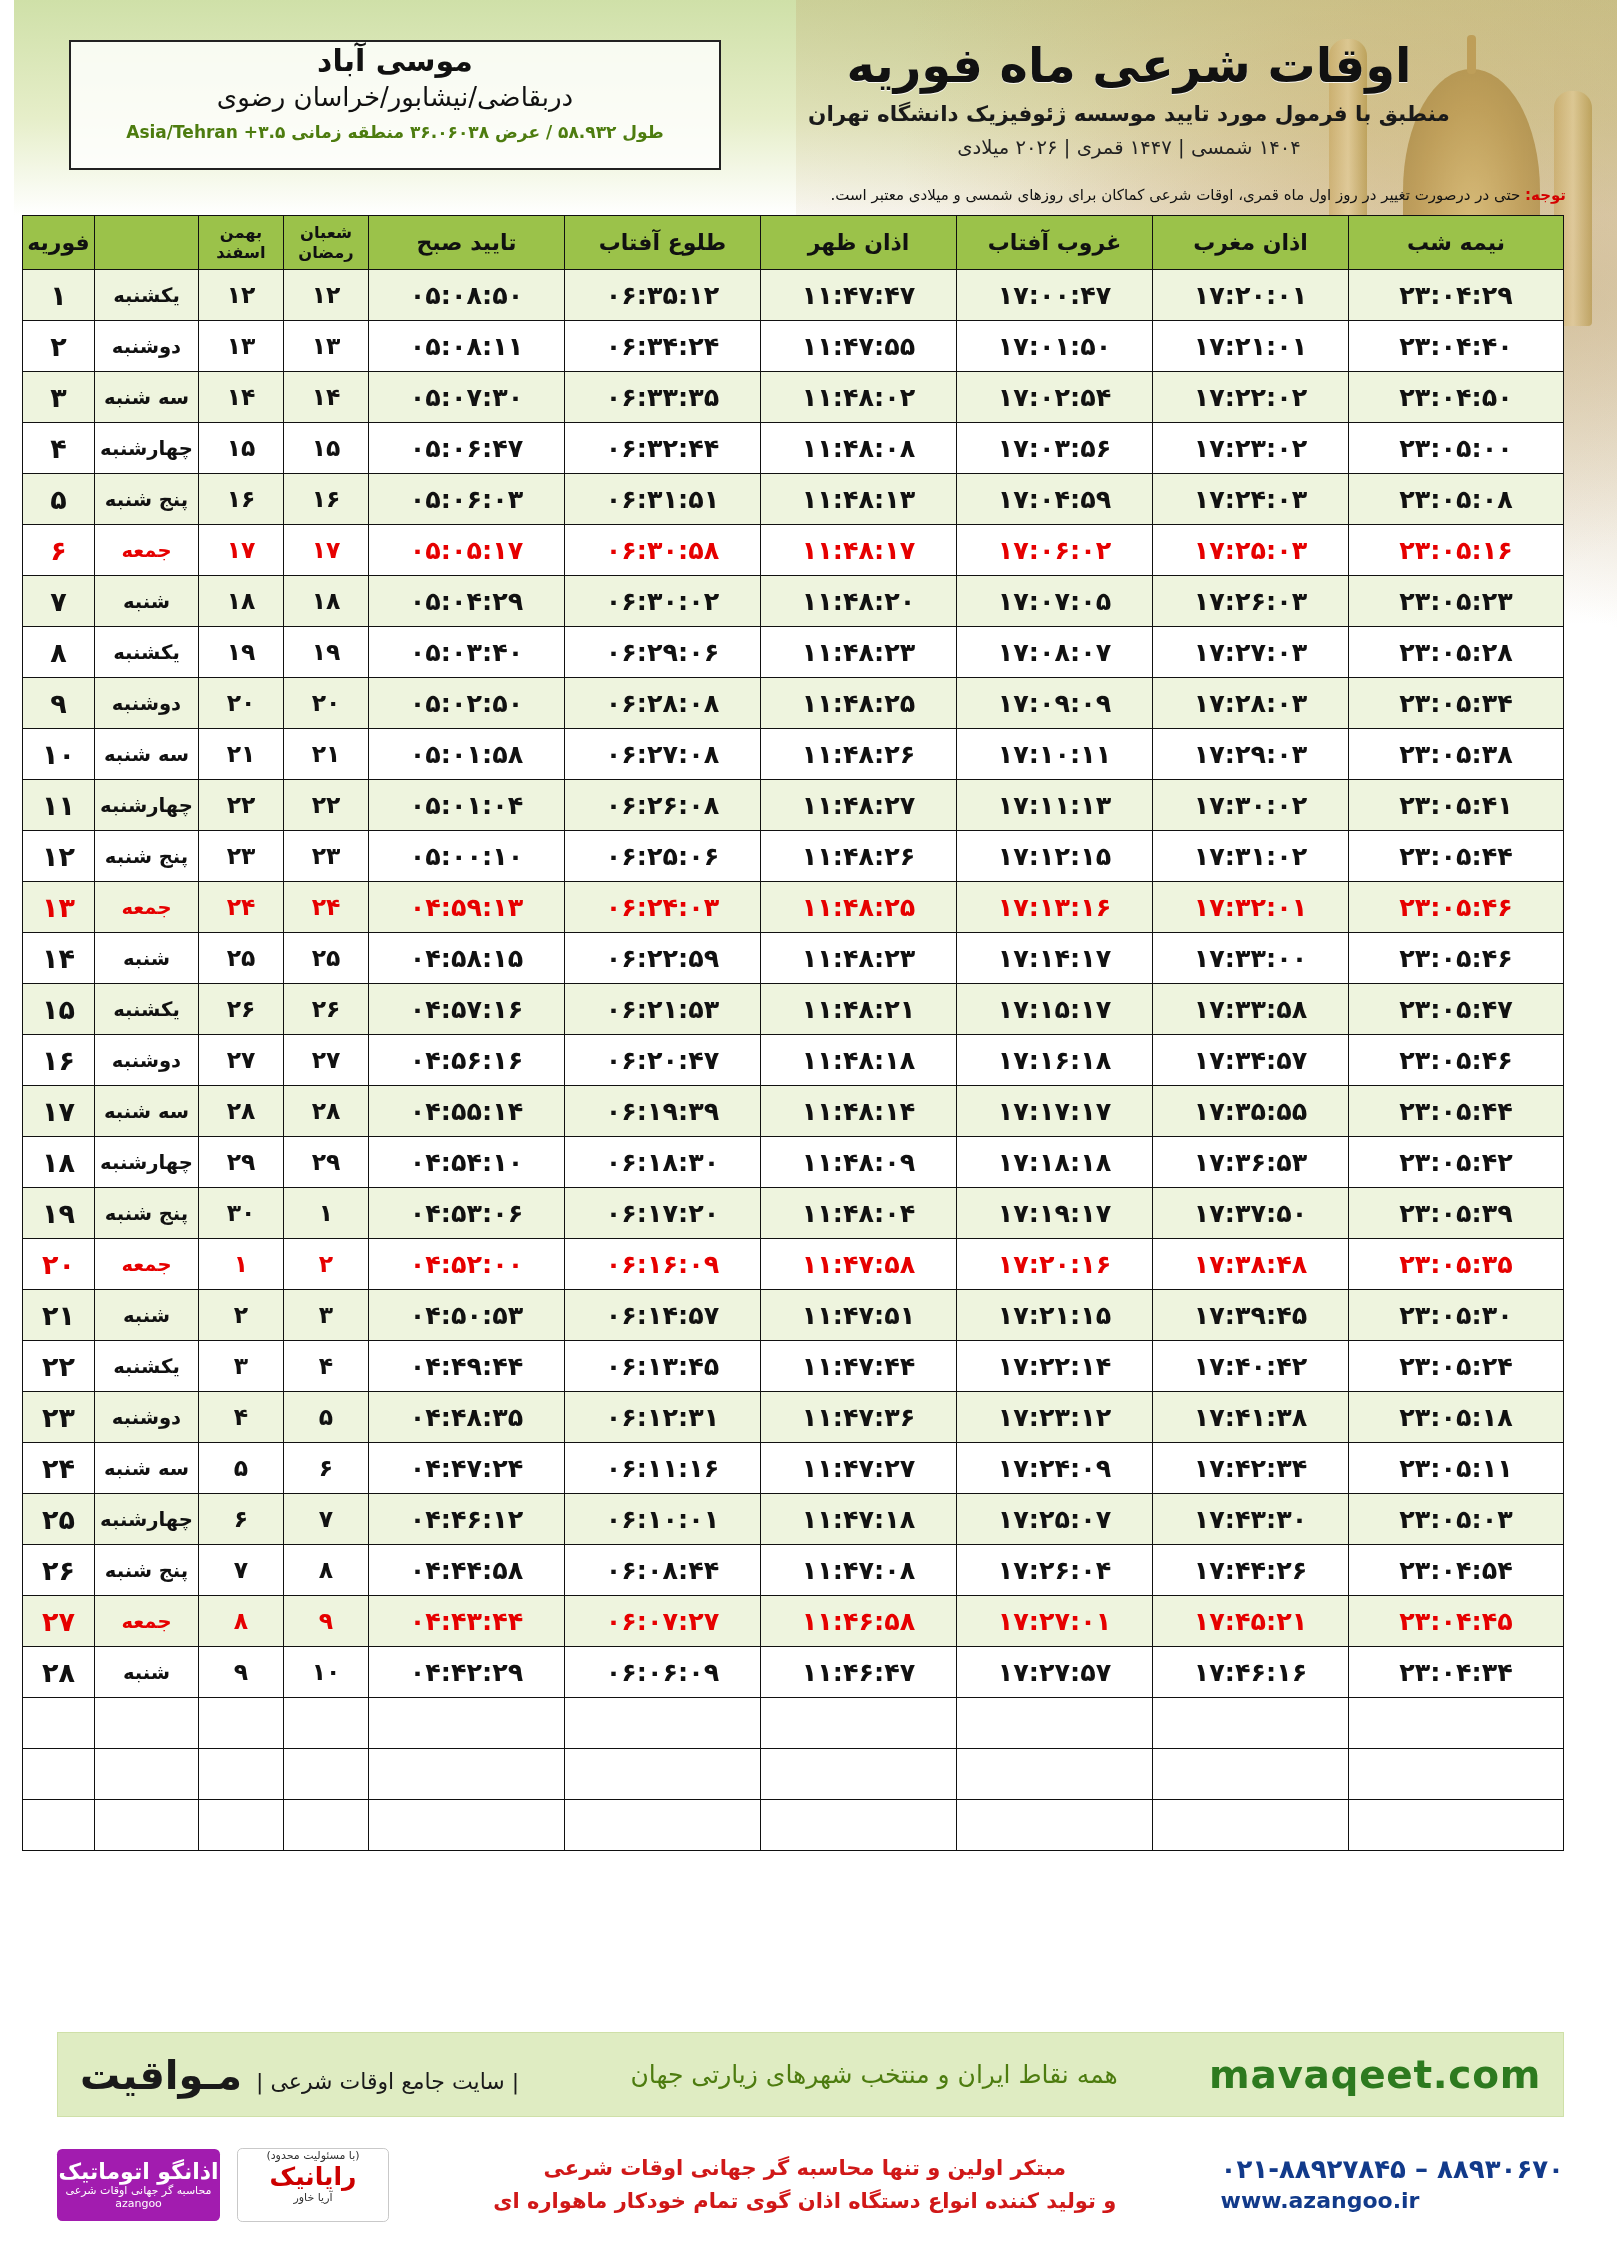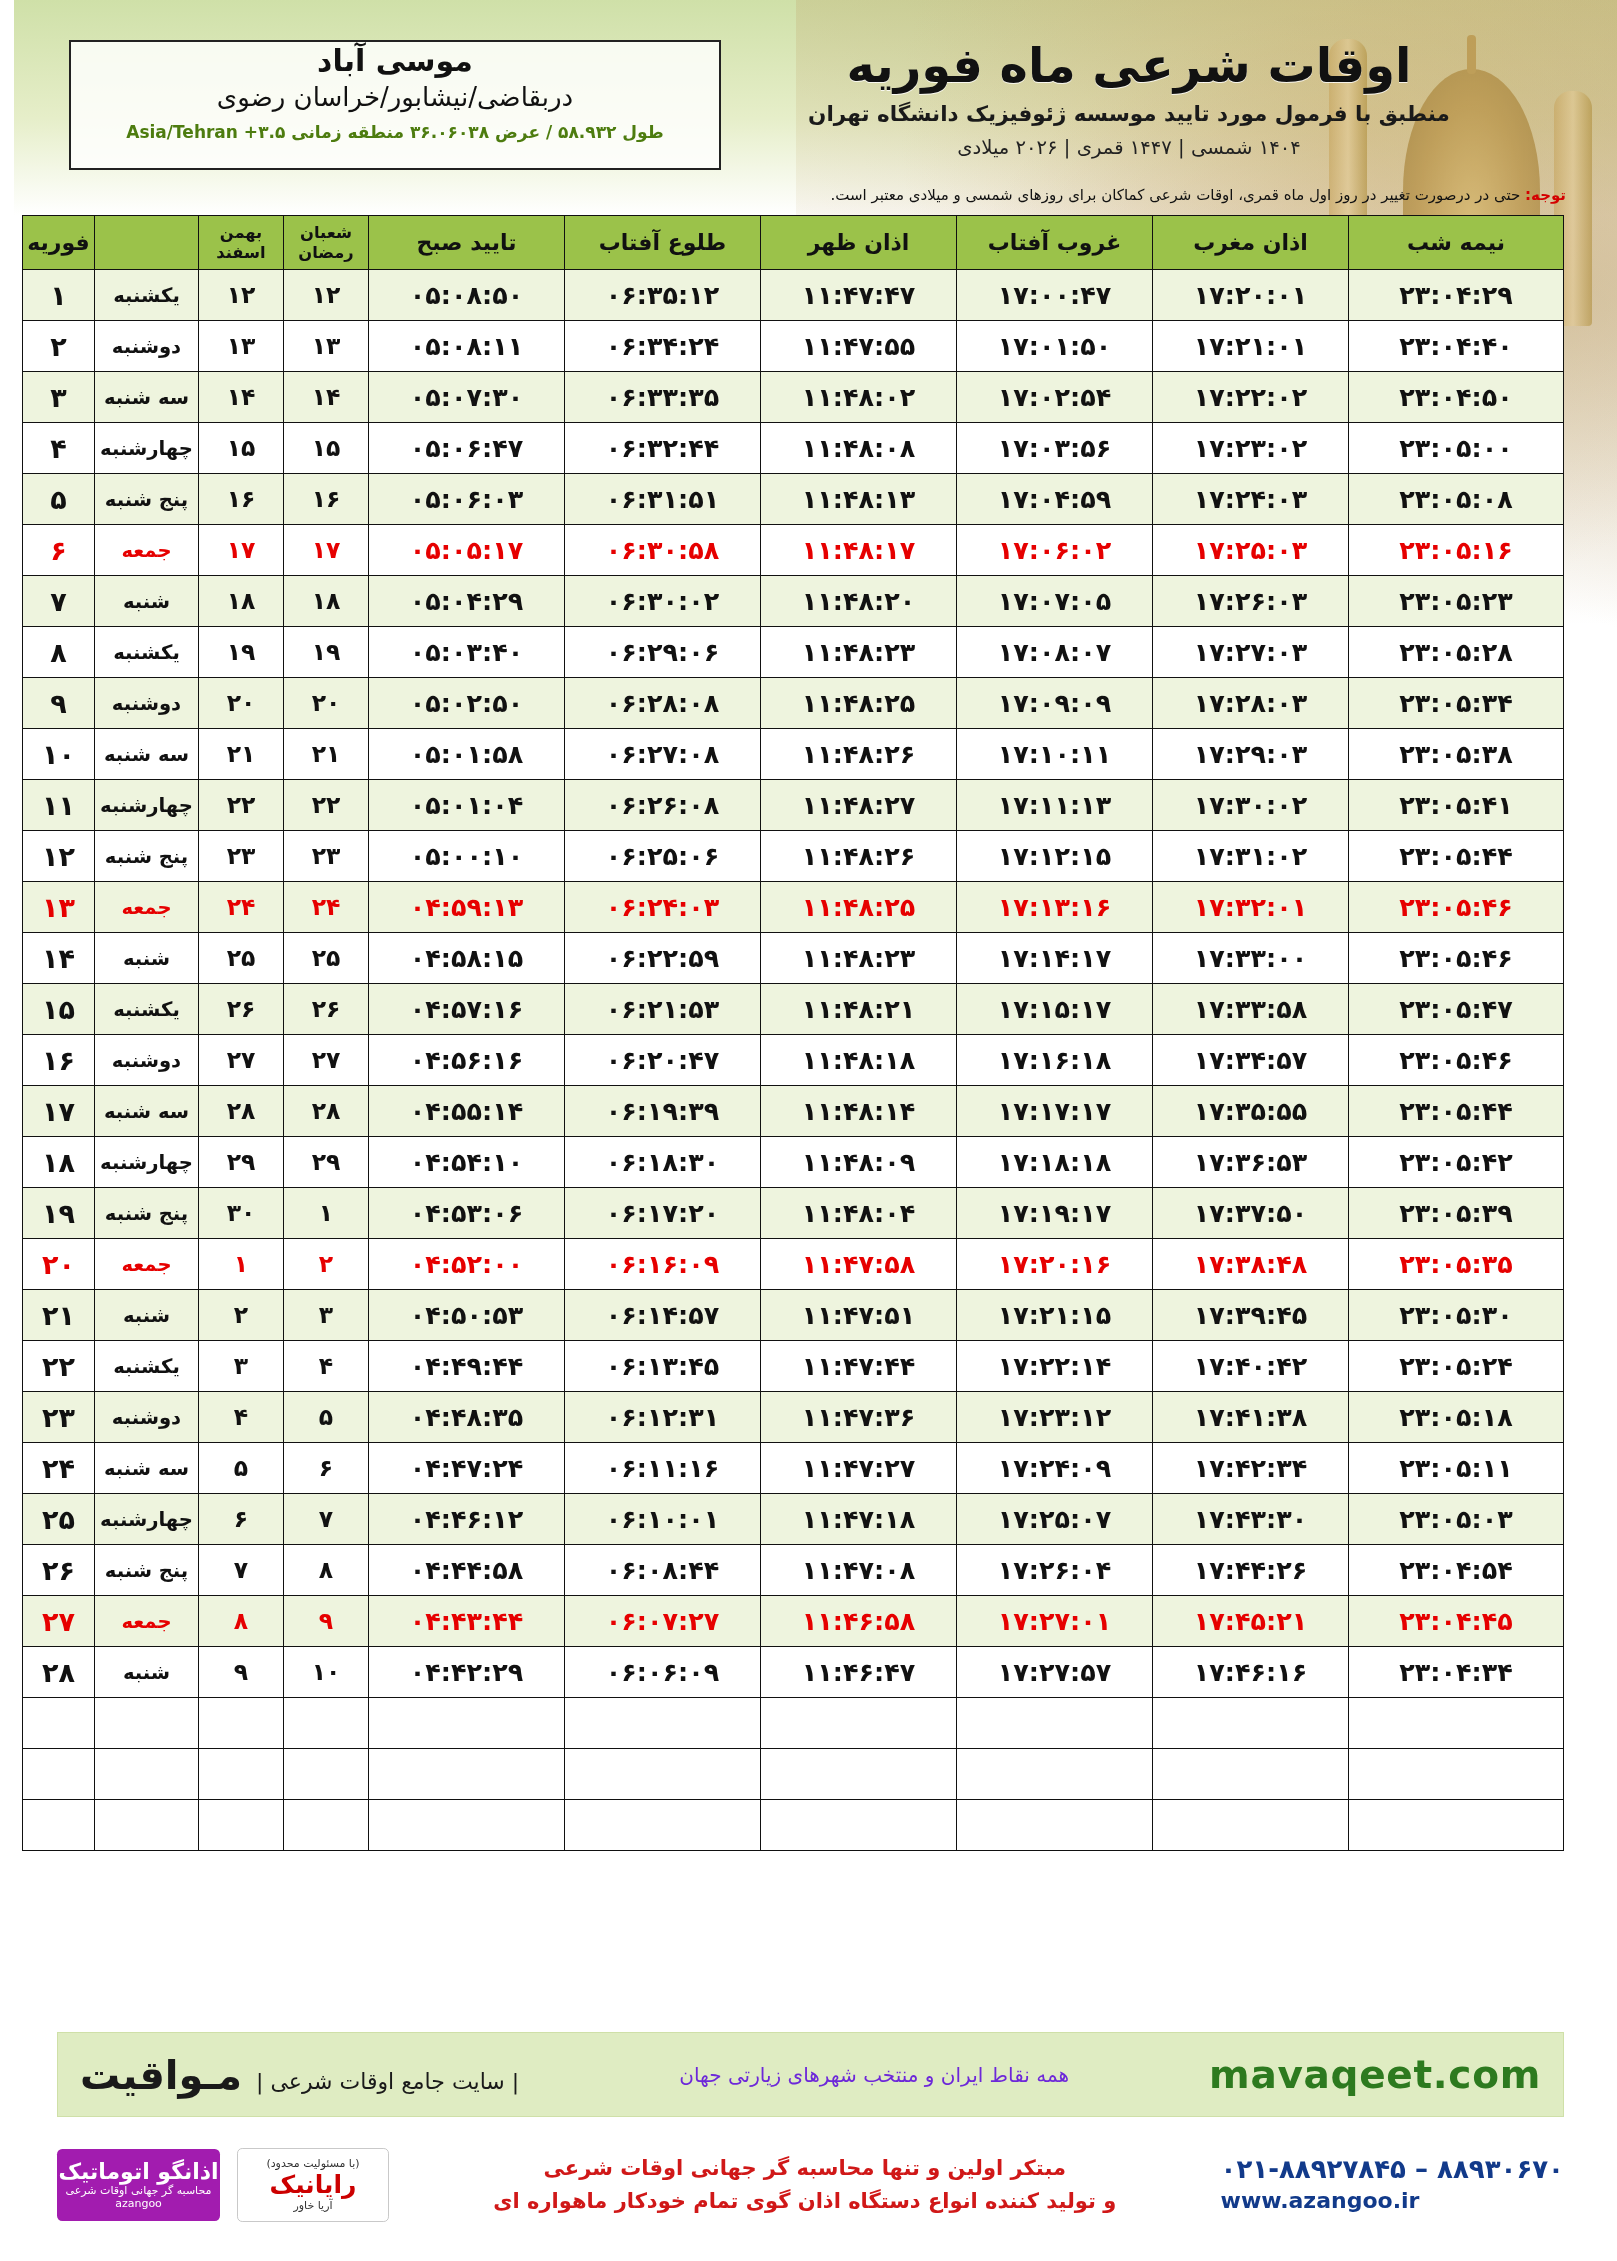--- a/index.html
+++ b/index.html
@@ -103,38 +103,38 @@
   col.c-day{width:72px;}
   
   .footer{
     position:absolute;left:57px;top:2032px;width:1507px;height:85px;
     background:#dfecc2;border:1.3px solid #cfe0a8;box-sizing:border-box;
     display:flex;align-items:center;justify-content:space-between;padding:0 22px;
   }
   .brand-fa{font-size:40px;font-weight:bold;color:#1a1a1a;}
   .brand-fa .thin{font-size:22px;font-weight:normal;}
   .brand-site{font-size:39px;font-weight:bold;color:#2d7a1f;direction:ltr;letter-spacing:0.7px;}
-  .footer-mid{font-size:20px;color:#6d28d9;margin-left:20px;}
+  .footer-mid{font-size:25px;color:#4d7c0f;margin-left:20px;}
   .footer2{
     position:absolute;left:57px;top:2126px;width:1507px;height:117px;
     display:flex;align-items:center;justify-content:space-between;
   }
   .phones{font-size:26px;color:#123a8a;font-weight:bold;direction:ltr;text-align:left;line-height:1.3;}
   .phones .site{font-size:22px;}
   .slogan{font-size:21px;color:#d01818;font-weight:bold;text-align:center;line-height:1.55;}
   .logos{display:flex;align-items:center;gap:17px;}
   .logo-azan{
     width:163px;height:72px;background:#a21caf;border-radius:5.2px;
     display:flex;flex-direction:column;align-items:center;justify-content:center;color:#fff;
   }
   .logo-azan .big{font-size:22px;font-weight:bold;}
   .logo-azan .small{font-size:11px;}
   .logo-rayanik{
     width:150px;height:72px;background:#ffffff;border:1.3px solid #c9c9c9;border-radius:5.2px;
-    display:flex;flex-direction:column;align-items:center;justify-content:center;
+    display:flex;flex-direction:column;align-items:center;justify-content:flex-start;
   }
   .logo-rayanik .big{font-size:25px;font-weight:bold;color:#c00;}
   .logo-rayanik .small{font-size:11px;color:#333;}
 </style>
 </head>
 <body>
 
 <div class="bg-top"></div>
 <div class="bg-mosque">
   <div class="dome"></div>

